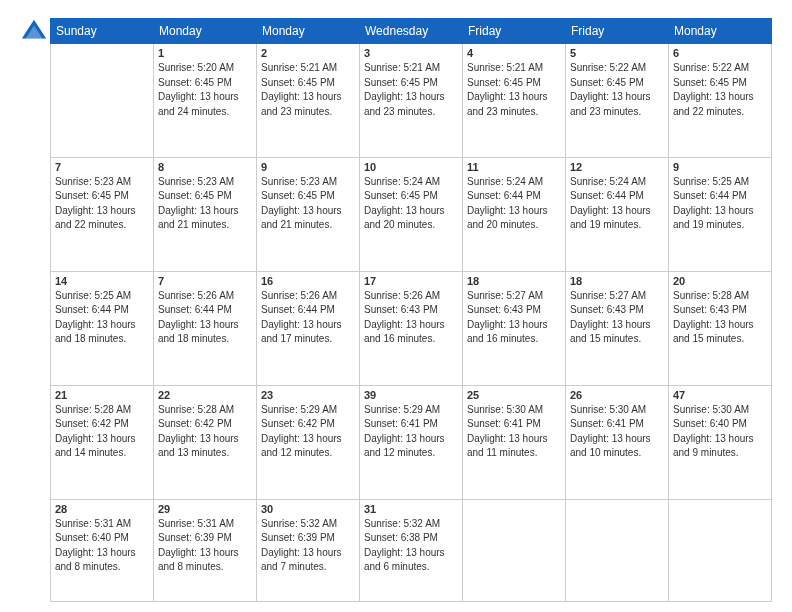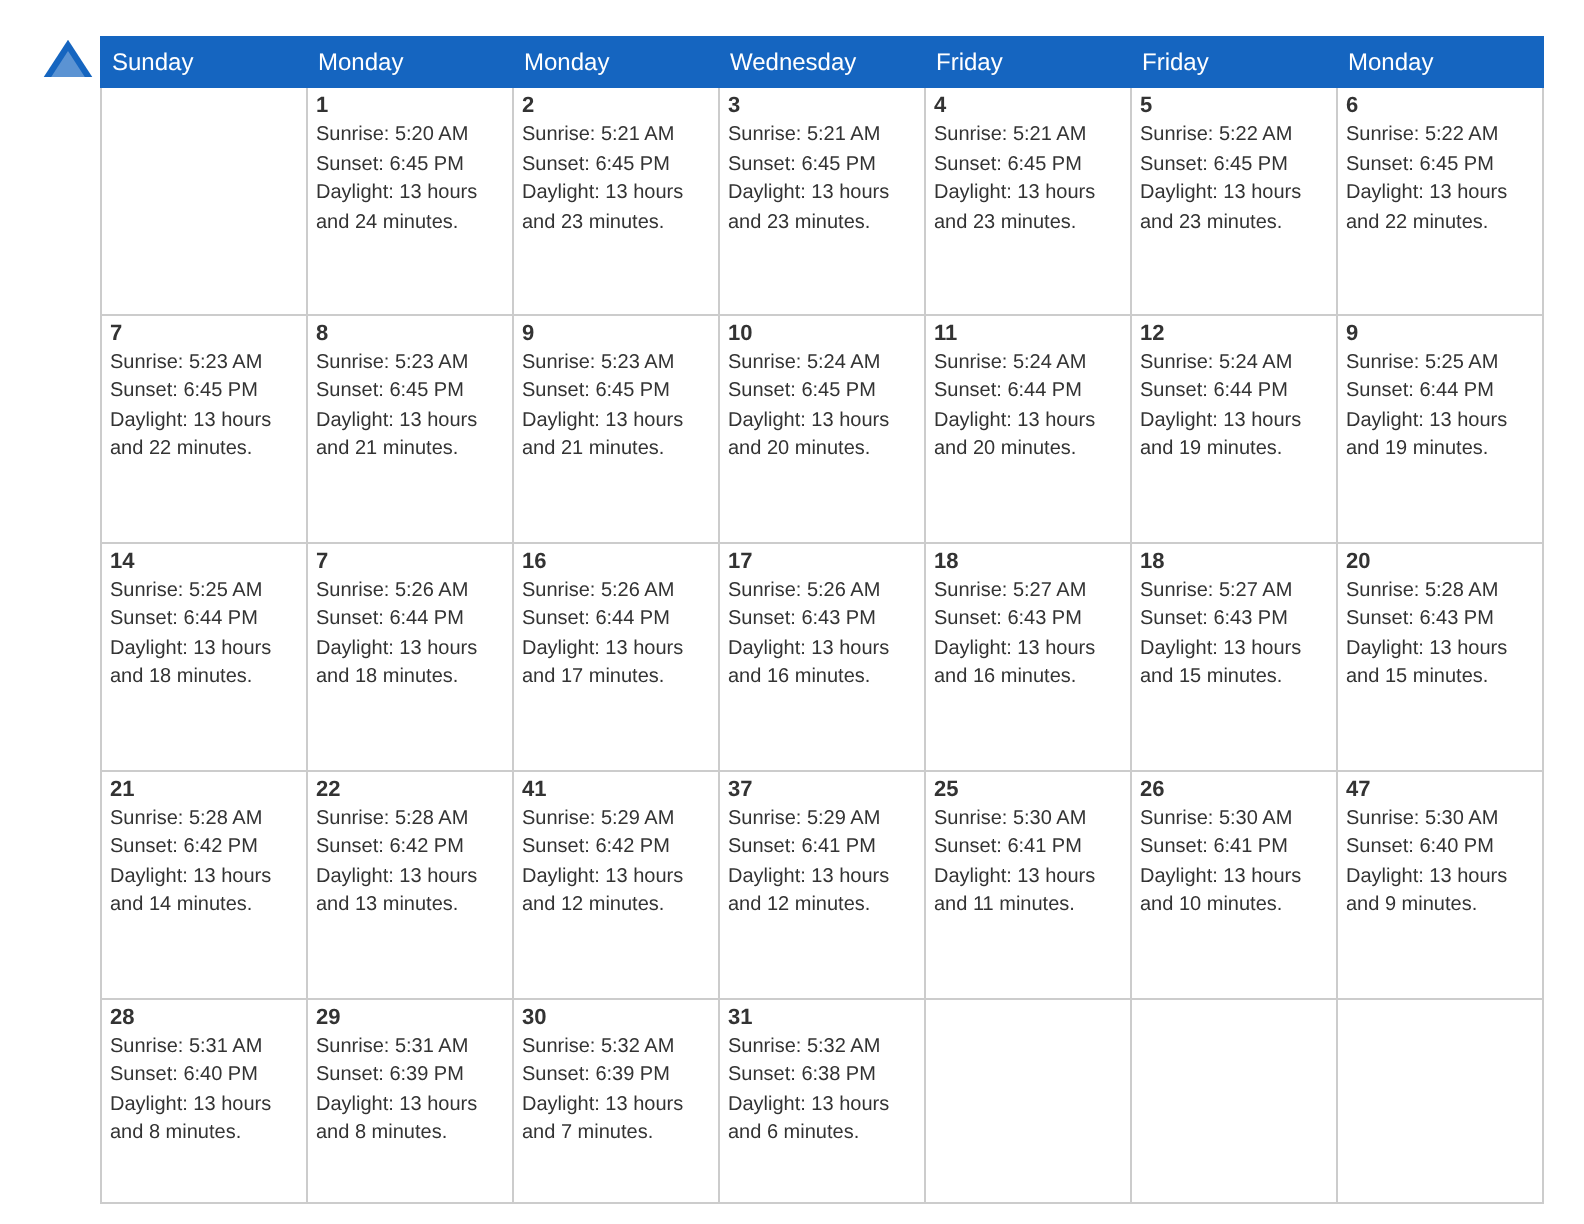--- a/index.html
+++ b/index.html
@@ -286,28 +286,28 @@
 and 14 minutes.</div>
           </td>
           <td>
             <span class="day-number">22</span>
             <div class="day-info" style="white-space: pre-line;">Sunrise: 5:28 AM
 Sunset: 6:42 PM
 Daylight: 13 hours
 and 13 minutes.</div>
           </td>
           <td>
-            <span class="day-number">41</span>
+            <span class="day-number">23</span>
             <div class="day-info" style="white-space: pre-line;">Sunrise: 5:29 AM
 Sunset: 6:42 PM
 Daylight: 13 hours
 and 12 minutes.</div>
           </td>
           <td>
-            <span class="day-number">37</span>
+            <span class="day-number">39</span>
             <div class="day-info" style="white-space: pre-line;">Sunrise: 5:29 AM
 Sunset: 6:41 PM
 Daylight: 13 hours
 and 12 minutes.</div>
           </td>
           <td>
             <span class="day-number">25</span>
             <div class="day-info" style="white-space: pre-line;">Sunrise: 5:30 AM
 Sunset: 6:41 PM
 Daylight: 13 hours

